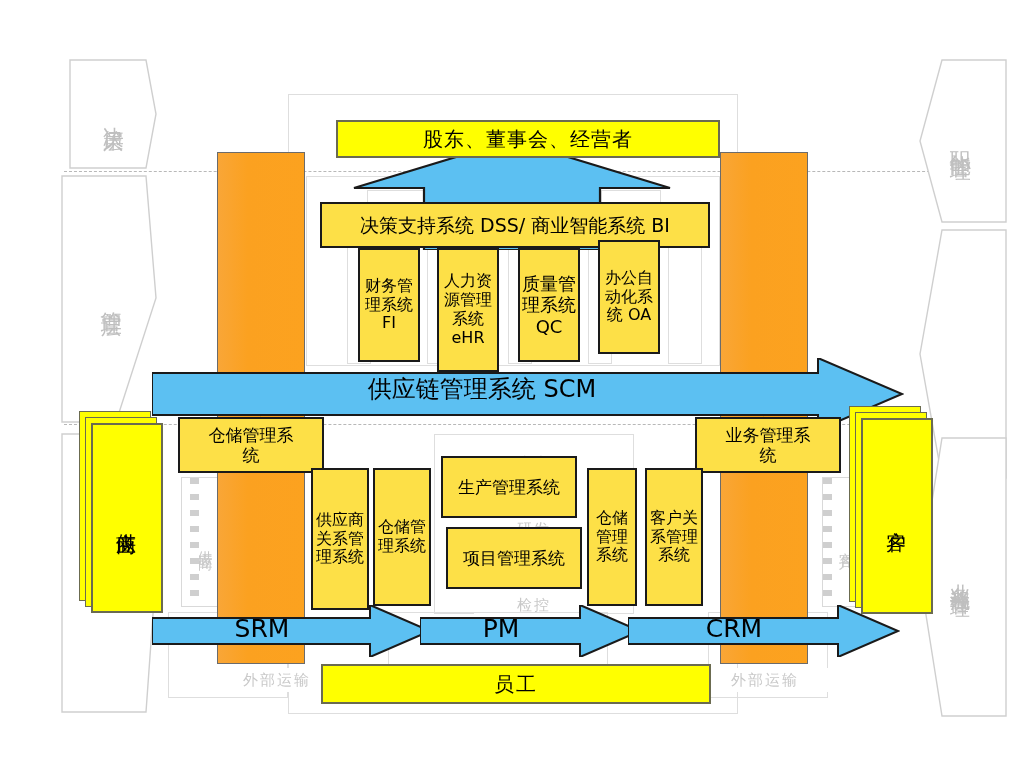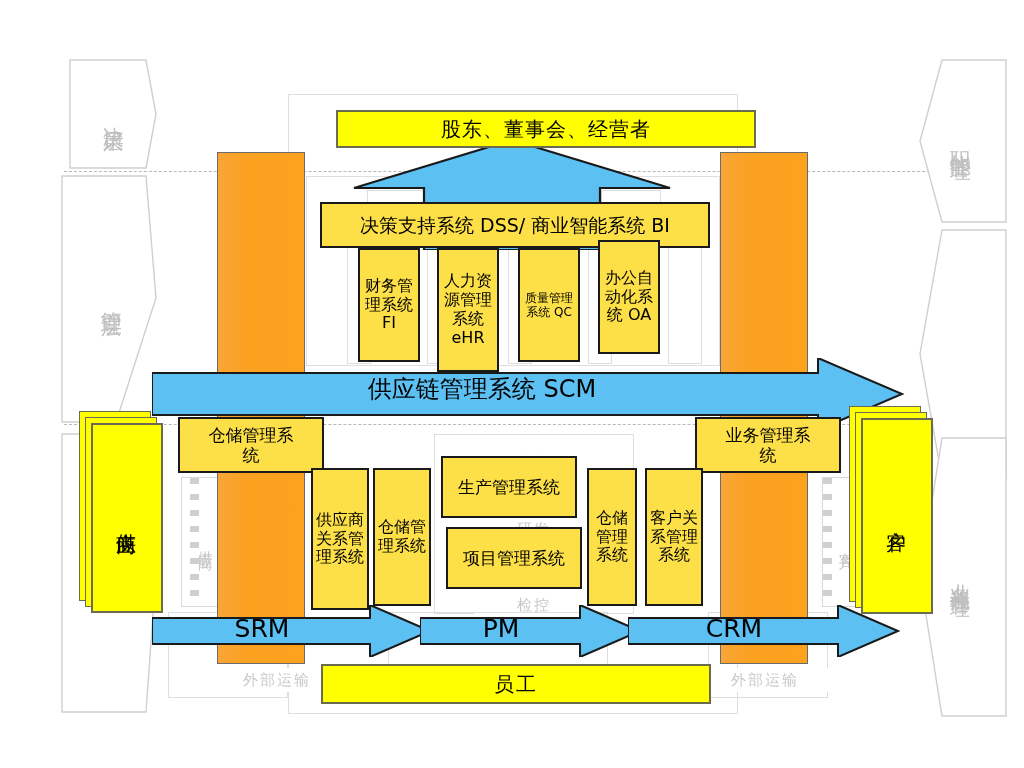--- a/index.html
+++ b/index.html
@@ -160,35 +160,35 @@
     <div class="lbl-portal">企业门户</div>
   </div>
   <div class="abs orange" style="left:720px;top:152px;width:88px;height:512px;">
     <div class="lbl-portal">企业门户</div>
   </div>
 
   <svg class="arrowsvg" style="left:296px;top:140px;" width="432" height="110" viewBox="0 0 432 110">
     <path d="M216 0 L374 48 L304 48 L304 110 L128 110 L128 48 L58 48 Z" fill="#5cc0f2" stroke="#1a1a1a" stroke-width="2.2"></path>
   </svg>
 
-  <div class="abs yellow" style="left:336px;top:110px;width:420px;height:38px;font-size:20px;letter-spacing:1px;">
+  <div class="abs yellow" style="left:336px;top:120px;width:384px;height:38px;font-size:20px;letter-spacing:1px;">
     <span>股东、董事会、经营者</span>
   </div>
 
   <div class="abs blue" style="left:320px;top:202px;width:390px;height:46px;font-size:19px;">
     <span>决策支持系统 DSS/ 商业智能系统 BI</span>
   </div>
 
   <div class="abs blue" style="left:358px;top:248px;width:62px;height:114px;font-size:16px;padding:2px;">
     <span>财务管理系统 FI</span>
   </div>
   <div class="abs blue" style="left:437px;top:248px;width:62px;height:124px;font-size:16px;padding:2px;">
     <span>人力资源管理系统 eHR</span>
   </div>
-  <div class="abs blue" style="left:518px;top:248px;width:62px;height:114px;font-size:12px;padding:2px;">
+  <div class="abs blue" style="left:518px;top:248px;width:62px;height:114px;font-size:18px;padding:2px;">
     <span>质量管理系统 QC</span>
   </div>
   <div class="abs blue" style="left:598px;top:240px;width:62px;height:114px;font-size:16px;padding:2px;">
     <span>办公自动化系统 OA</span>
   </div>
 
   <svg class="arrowsvg" style="left:152px;top:358px;" width="752" height="72" viewBox="0 0 752 72">
     <path d="M0 15 L666 15 L666 0 L750 36 L666 72 L666 57 L0 57 Z" fill="#5cc0f2" stroke="#1a1a1a" stroke-width="2"></path>
   </svg>
   <div class="arrowtext" style="left:152px;top:373px;width:660px;height:42px;font-size:24px;">

